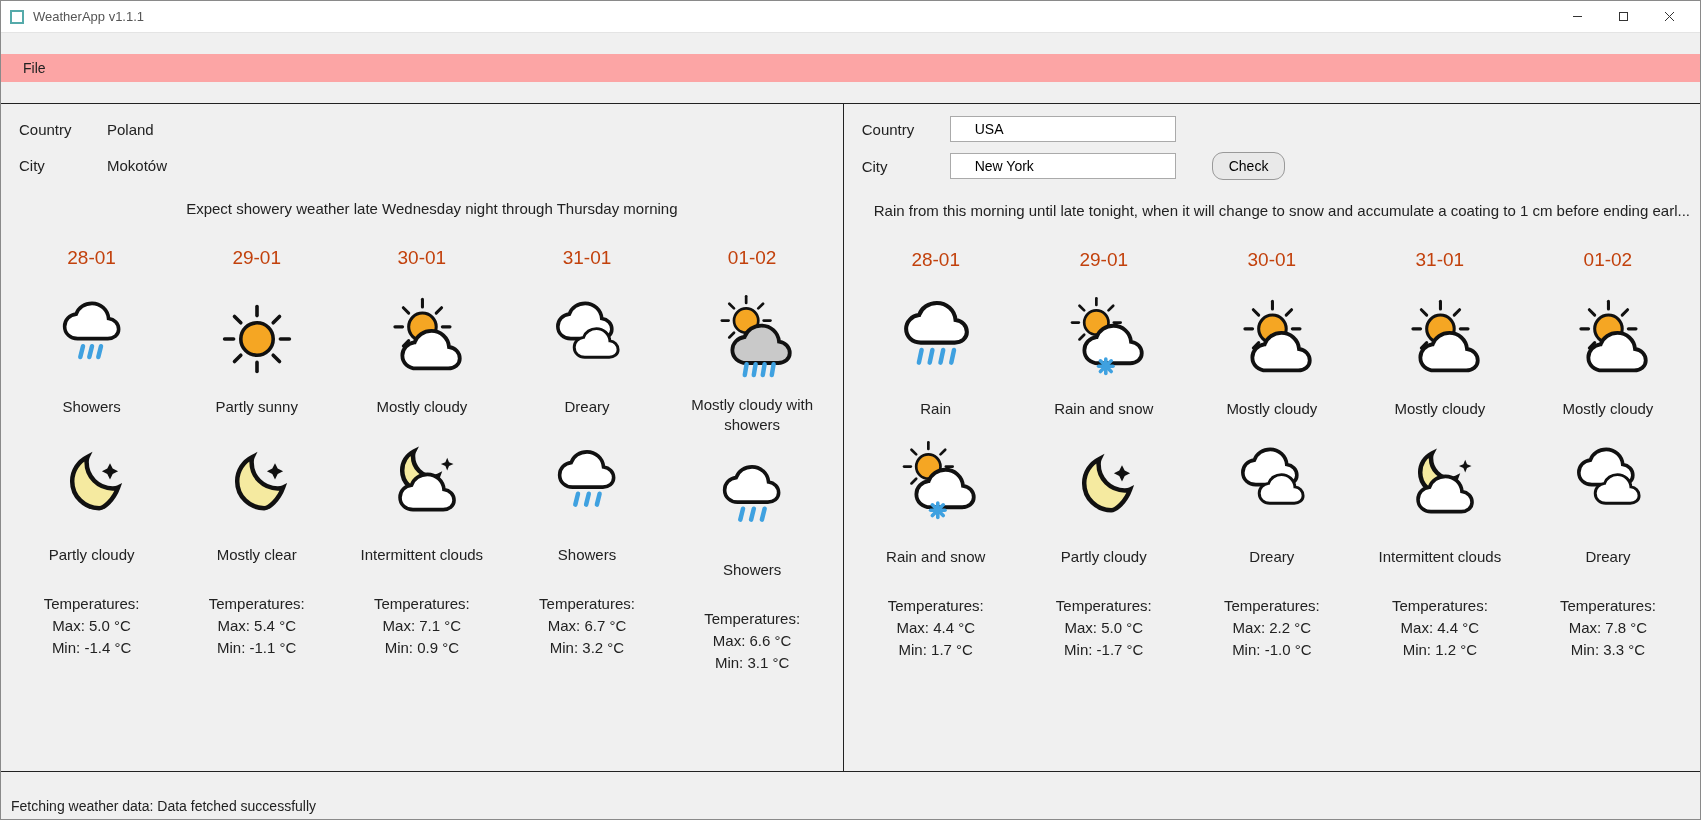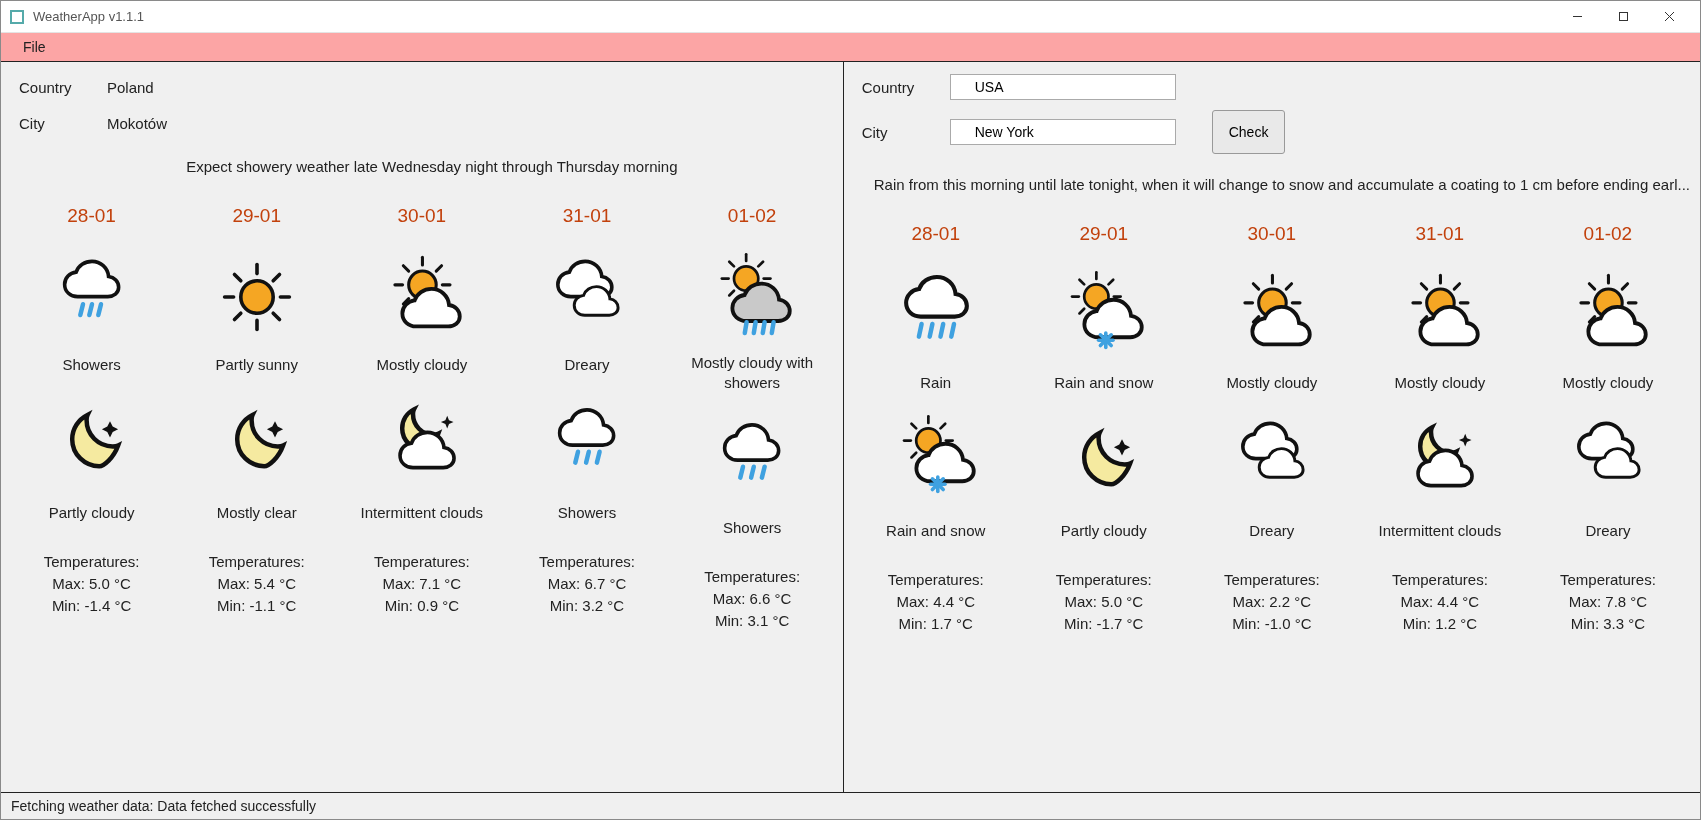--- a/index.html
+++ b/index.html
@@ -1,36 +1,36 @@
 <!DOCTYPE html>
 <html><head>
 <meta charset="utf-8">
 <style>
   * { box-sizing: border-box; margin: 0; padding: 0; }
   html, body { width: 1701px; height: 820px; font-family: "Segoe UI", Tahoma, sans-serif; font-size: 14px; color: #222; background: #fff; overflow: hidden; }
-  .window { width: 100%; height: 100%; display: flex; flex-direction: column; border: 1px solid #8a8a8a; background: #f0f0f0; }
+  .window { width: 100%; height: 100%; display: flex; flex-direction: column; border: 1px solid #8a8a8a; background: #f0f0f0; gap: 21px; }
   .titlebar { height: 32px; display: flex; align-items: center; padding: 0 8px; background: #fff; border-bottom: 1px solid #e4e4e4; }
   .titlebar .app-icon { width: 16px; height: 16px; margin-right: 8px; }
   .titlebar .title { flex: 1; font-size: 13px; color: #555; }
   .win-btns { display: flex; gap: 0; }
   .win-btn { width: 46px; height: 30px; display: flex; align-items: center; justify-content: center; color: #555; }
   .win-btn svg { width: 11px; height: 11px; }
   .menubar { height: 28px; display: flex; align-items: center; padding: 0 12px; background: #fca5a5; }
   .menu-item { padding: 4px 10px; font-size: 14px; }
 
   .content { flex: 1; display: flex; border-top: 1px solid #222; border-bottom: 1px solid #222; }
   .panel { flex: 1; display: flex; flex-direction: column; }
   .panel-left { border-right: 1px solid #222; }
 
   .panel-header { padding: 12px 18px 8px 18px; }
   .hdr-row { display: flex; align-items: center; margin-bottom: 10px; min-height: 26px; }
   .hdr-label { width: 88px; font-size: 15px; }
   .hdr-value { font-size: 15px; }
   .hdr-input { width: 226px; height: 26px; border: 1px solid #aaa; background: #fff; padding: 2px 24px; font-size: 14px; font-family: inherit; }
-  .check-btn { margin-left: 36px; height: 44px; padding: 0 16px; border: 1px solid #999; background: #e9e9e9; border-radius: 3px; font-size: 14px; font-family: inherit; cursor: pointer; }
+  .check-btn { margin-left: 36px; height: 28px; padding: 0 16px; border: 1px solid #999; background: #e9e9e9; border-radius: 11px; font-size: 14px; font-family: inherit; cursor: pointer; }
 
   .summary { text-align: center; font-size: 15px; padding: 4px 10px 10px; white-space: nowrap; overflow: hidden; text-overflow: ellipsis; margin-left: 20px; }
 
   .days { flex: 1; display: flex; justify-content: space-around; padding: 20px 8px 10px; }
   .day { width: 150px; text-align: center; display: flex; flex-direction: column; align-items: center; }
   .date { font-size: 19px; color: #c2410c; margin-bottom: 20px; }
   .icon-slot { height: 100px; display: flex; align-items: center; justify-content: center; }
   .icon-slot svg { width: 90px; height: 90px; }
   .cond { min-height: 44px; display: flex; align-items: center; justify-content: center; font-size: 15px; padding: 6px 2px 14px; line-height: 1.3; }
   .cond2 { min-height: 42px; display: flex; align-items: center; justify-content: center; font-size: 15px; padding: 10px 2px 10px; }

